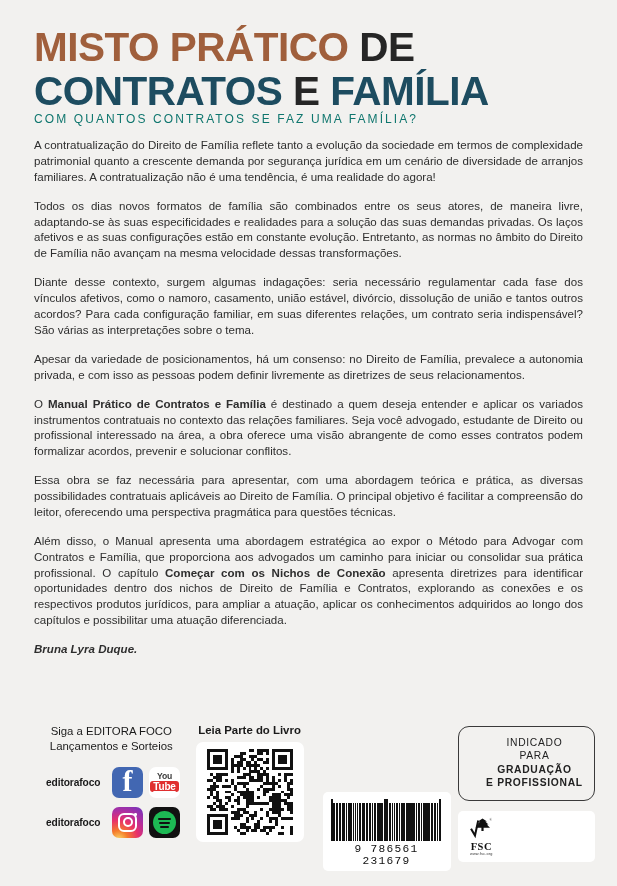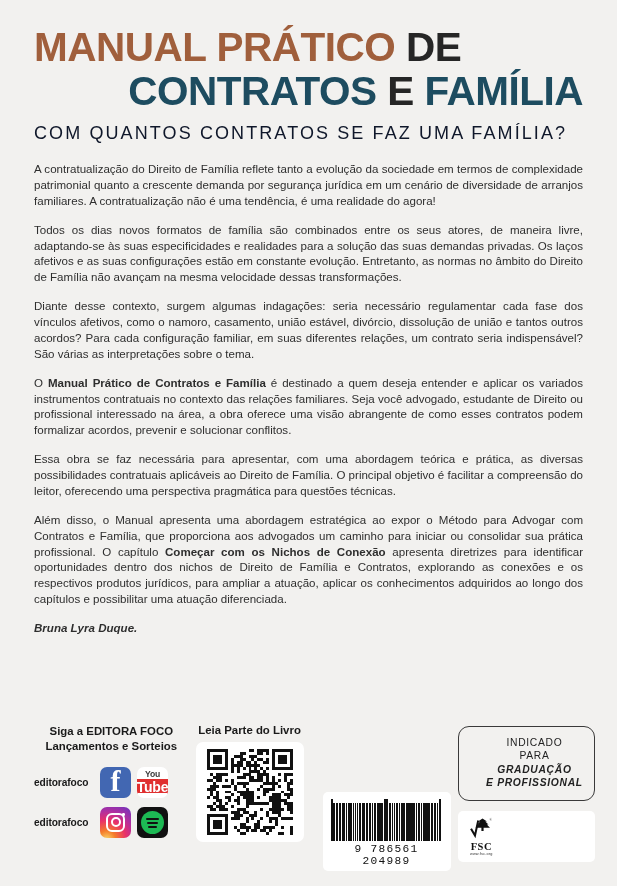--- a/index.html
+++ b/index.html
@@ -25,35 +25,34 @@
 
   
   .title-block { padding-top: 26px; }
   .title-line {
     font-weight: 700;
     letter-spacing: -0.5px;
     line-height: 1.04;
     white-space: nowrap;
   }
   .title-line1 { font-size: 40.5px; }
-  .title-line2 { font-size: 40.5px; margin-top: 2px; text-align: right; }
+  .title-line2 { font-size: 40.5px; margin-top: 2px; }
   .c-copper { color: #a05f3c; }
   .c-teal   { color: #1d4c60; }
   .c-dark   { color: #262626; }
   .title-sub {
-    margin-top: 11px;
-    font-size: 18px;
+    font-size: 12px;
     letter-spacing: 2.1px;
     font-weight: 400;
-    color: #0f172a;
+    color: #0f766e;
     white-space: nowrap;
   }
 
   
-  .body-copy { margin-top: 18px; }
+  .body-copy { margin-top: 12px; }
   .body-copy p {
     margin: 0 0 13.5px 0;
     font-size: 11.55px;
     line-height: 1.365;
     text-align: justify;
     color: #2e2e2e;
     hyphens: manual;
   }
   .body-copy p b { font-weight: 700; }
   .byline {
@@ -72,38 +71,39 @@
     top: 722px;
     height: 140px;
     display: flex;
     align-items: flex-start;
   }
 
   
   .social-col { width: 160px; padding-top: 2px; }
   .social-head {
     font-size: 11.4px;
-    font-weight: 700;
+    font-weight: 400;
     line-height: 1.28;
     text-align: center;
     color: #1a1a1a;
   }
   .social-rows { margin-top: 11px; }
   .social-row {
     display: flex;
     align-items: center;
     height: 36px;
     margin-bottom: 4px;
   }
   .handle {
     width: 66px;
     font-size: 10.2px;
     font-weight: 700;
     color: #1a1a1a;
     letter-spacing: -0.1px;
+    margin-left: 12px;
   }
   .icon-sq {
     width: 31px;
     height: 31px;
     border-radius: 7px;
     margin-right: 6px;
     flex: none;
     position: relative;
     overflow: hidden;
   }
@@ -119,21 +119,21 @@
     font-size: 30px;
     color: #ffffff;
     line-height: 1;
   }
   .ic-yt { background: #ffffff; display:flex; align-items:center; justify-content:center;}
   .yt-inner { text-align:center; line-height:1; }
   .yt-you { font-size: 8.6px; font-weight:700; color:#3a3a3a; letter-spacing:-0.2px; display:block;}
   .yt-tube {
     display:block; margin-top:1px;
     background:#e02f2f; color:#fff;
-    font-size:14px; font-weight:700; letter-spacing:-0.2px;
+    font-size:10px; font-weight:700; letter-spacing:-0.2px;
     border-radius:3px; padding: 0.5px 3px; text-decoration: underline;
   }
   .ic-ig {
     background: radial-gradient(circle at 22% 105%, #f9d86b 0%, #f57c2a 22%, #e8306a 48%, #b02fa0 70%, #6a35bf 100%);
   }
   .ig-rr {
     position:absolute; left:6px; top:6px; width:19px; height:19px;
     border:2.6px solid #fff; border-radius:6px; box-sizing:border-box;
   }
   .ig-circ {
@@ -196,21 +196,21 @@
     border: 1.4px solid #3a3a3a;
     border-radius: 11px;
     background: #f2f1ef;
     padding: 9px 6px 10px 22px;
     text-align: center;
     line-height: 1.3;
     font-size: 10.3px;
     letter-spacing: 0.7px;
     color: #222;
   }
-  .badge-indic .bold { font-weight: 700; font-style: italic; }
+  .badge-indic .bold { font-weight: 700; }
   .badge-fsc {
     margin-top: 10px;
     background: #ffffff;
     border-radius: 5px;
     padding: 6px 7px;
     display: flex;
     align-items: center;
     gap: 7px;
   }
   .fsc-mark { width: 33px; flex:none; text-align:center; }
@@ -224,29 +224,30 @@
   .fsc-txt { flex:1; text-align:center; }
   .fsc-title { font-size: 10.6px; font-weight:700; color:#111; letter-spacing:0.4px; }
   .fsc-sub { font-size: 6.3px; color:#222; line-height:1.35; margin-top:1px; }
 </style>
 </head>
 <body>
 
 <div class="page">
 
   <div class="title-block">
-    <div class="title-line title-line1"><span class="c-copper">MANUAL PRÁTICO</span><span class="c-dark"> DE</span></div>
+    <div class="title-line title-line1"><span class="c-copper">MISTO PRÁTICO</span><span class="c-dark"> DE</span></div>
     <div class="title-line title-line2"><span class="c-teal">CONTRATOS</span><span class="c-dark"> E </span><span class="c-teal">FAMÍLIA</span></div>
     <div class="title-sub">COM QUANTOS CONTRATOS SE FAZ UMA FAMÍLIA?</div>
   </div>
 
   <div class="body-copy">
     <p>A contratualização do Direito de Família reflete tanto a evolução da sociedade em termos de complexidade patrimonial quanto a crescente demanda por segurança jurídica em um cenário de diversidade de arranjos familiares. A contratualização não é uma tendência, é uma realidade do agora!</p>
     <p>Todos os dias novos formatos de família são combinados entre os seus atores, de maneira livre, adaptando-se às suas especificidades e realidades para a solução das suas demandas privadas. Os laços afetivos e as suas configurações estão em constante evolução. Entretanto, as normas no âmbito do Direito de Família não avançam na mesma velocidade dessas transformações.</p>
     <p>Diante desse contexto, surgem algumas indagações: seria necessário regulamentar cada fase dos vínculos afetivos, como o namoro, casamento, união estável, divórcio, dissolução de união e tantos outros acordos? Para cada configuração familiar, em suas diferentes relações, um contrato seria indispensável? São várias as interpretações sobre o tema.</p>
+    <p>Apesar da variedade de posicionamentos, há um consenso: no Direito de Família, prevalece a autonomia privada, e com isso as pessoas podem definir livremente as diretrizes de seus relacionamentos.</p>
     <p><span>O </span><b>Manual Prático de Contratos e Família</b><span> é destinado a quem deseja entender e aplicar os variados instrumentos contratuais no contexto das relações familiares. Seja você advogado, estudante de Direito ou profissional interessado na área, a obra oferece uma visão abrangente de como esses contratos podem formalizar acordos, prevenir e solucionar conflitos.</span></p>
     <p>Essa obra se faz necessária para apresentar, com uma abordagem teórica e prática, as diversas possibilidades contratuais aplicáveis ao Direito de Família. O principal objetivo é facilitar a compreensão do leitor, oferecendo uma perspectiva pragmática para questões técnicas.</p>
     <p><span>Além disso, o Manual apresenta uma abordagem estratégica ao expor o Método para Advogar com Contratos e Família, que proporciona aos advogados um caminho para iniciar ou consolidar sua prática profissional. O capítulo </span><b>Começar com os Nichos de Conexão</b><span> apresenta diretrizes para identificar oportunidades dentro dos nichos de Direito de Família e Contratos, explorando as conexões e os respectivos produtos jurídicos, para ampliar a atuação, aplicar os conhecimentos adquiridos ao longo dos capítulos e possibilitar uma atuação diferenciada.</span></p>
     <p class="byline">Bruna Lyra Duque.</p>
   </div>
 
   <div class="footer">
 
     <div class="social-col">
       <div class="social-head">
@@ -761,21 +762,21 @@
             <i style="width:2.07px;height:38px;margin-right:0.69px"></i>
             <i style="width:2.07px;height:38px;margin-right:0.69px"></i>
             <i style="width:0.69px;height:38px;margin-right:0.69px"></i>
             <i style="width:0.69px;height:38px;margin-right:0.69px"></i>
             <i style="width:0.69px;height:38px;margin-right:0.69px"></i>
             <i style="width:1.38px;height:38px;margin-right:0.69px"></i>
             <i style="width:0.69px;height:38px;margin-right:0.69px"></i>
             <i style="width:0.69px;height:42px;margin-right:0.69px"></i>
             <i style="width:1.38px;height:42px;margin-right:0.69px"></i>
           </div>
-        <div class="bc-num">9 786561 204989</div>
+        <div class="bc-num">9 786561 231679</div>
       </div>
     </div>
 
     <div class="badge-col">
       <div class="badge-indic">
         <div>INDICADO</div>
         <div><span>PARA </span><span class="bold">GRADUAÇÃO</span></div>
         <div class="bold">E PROFISSIONAL</div>
       </div>
 

